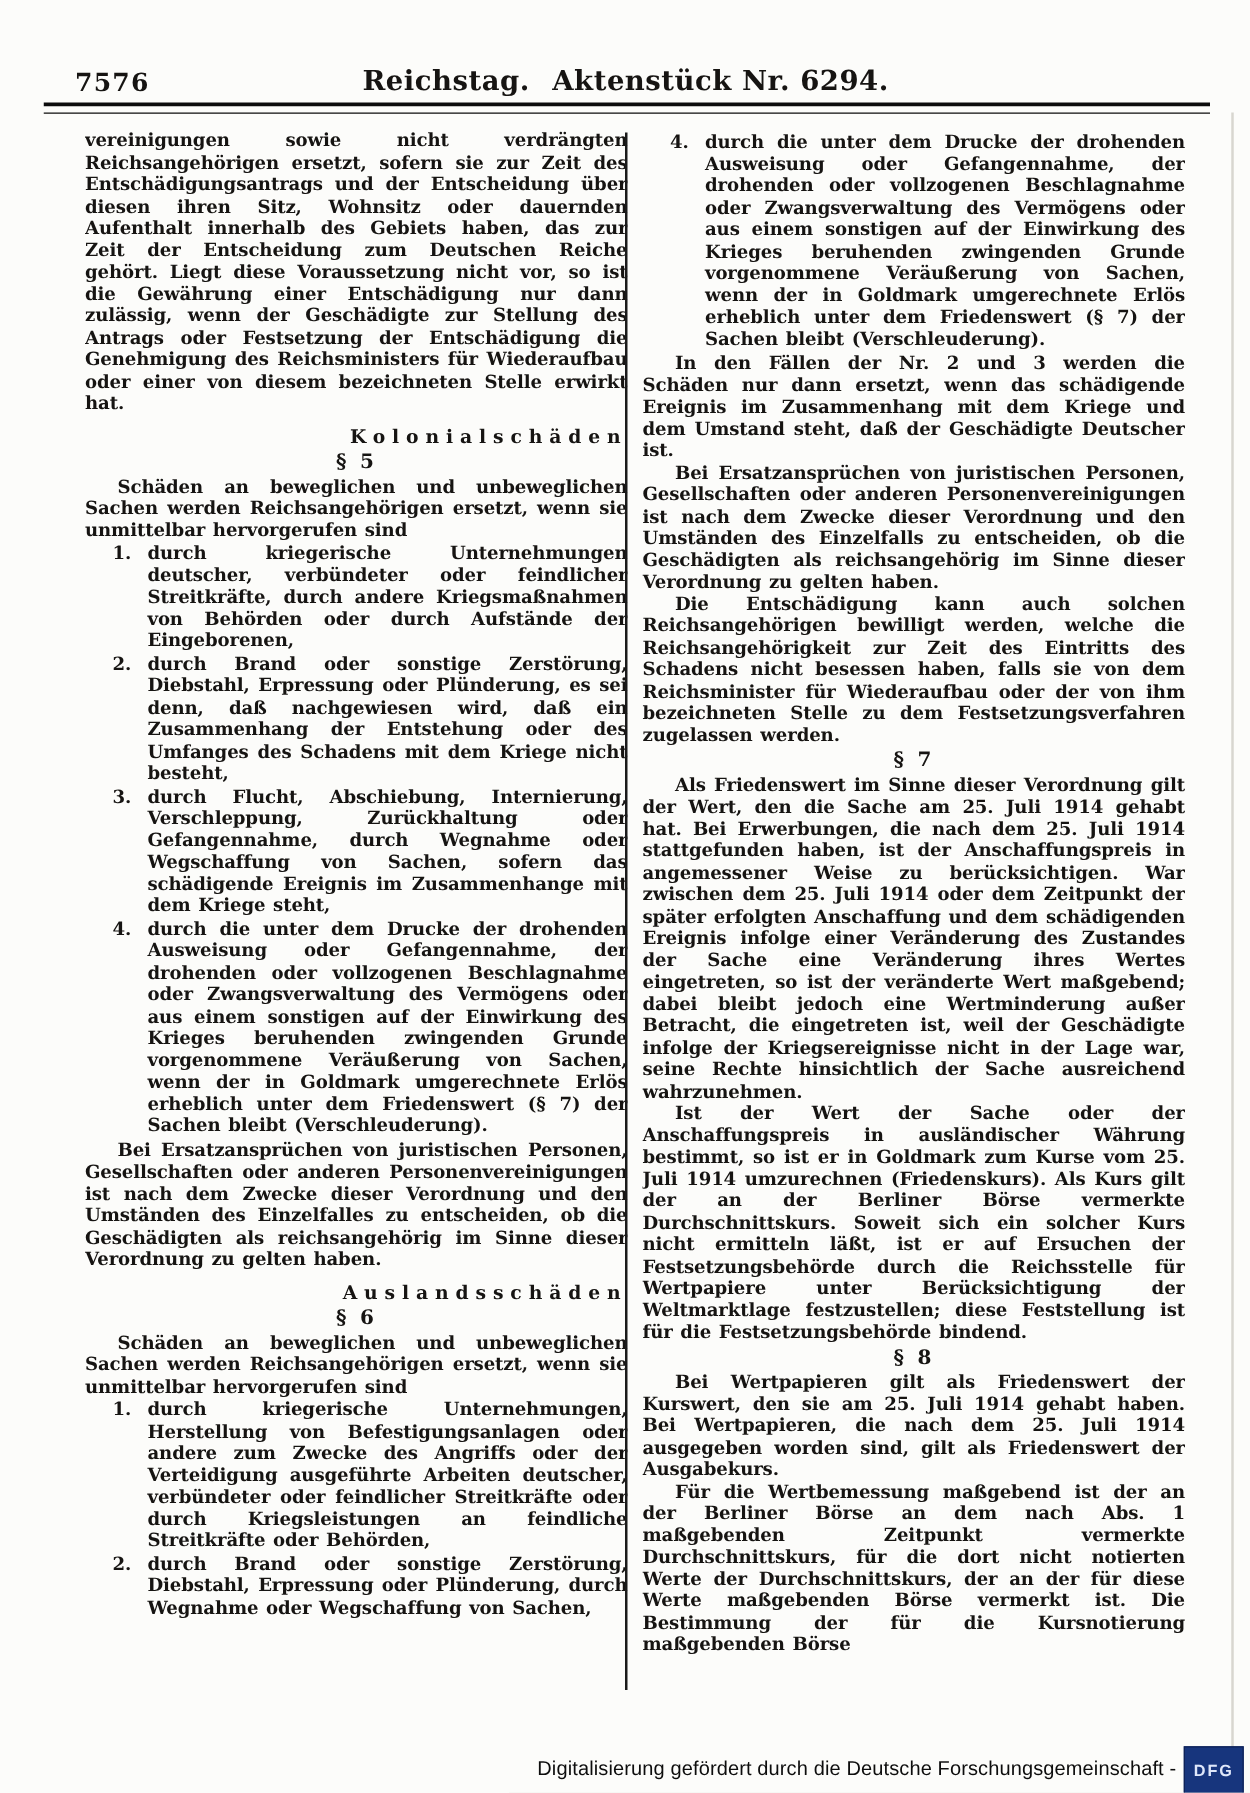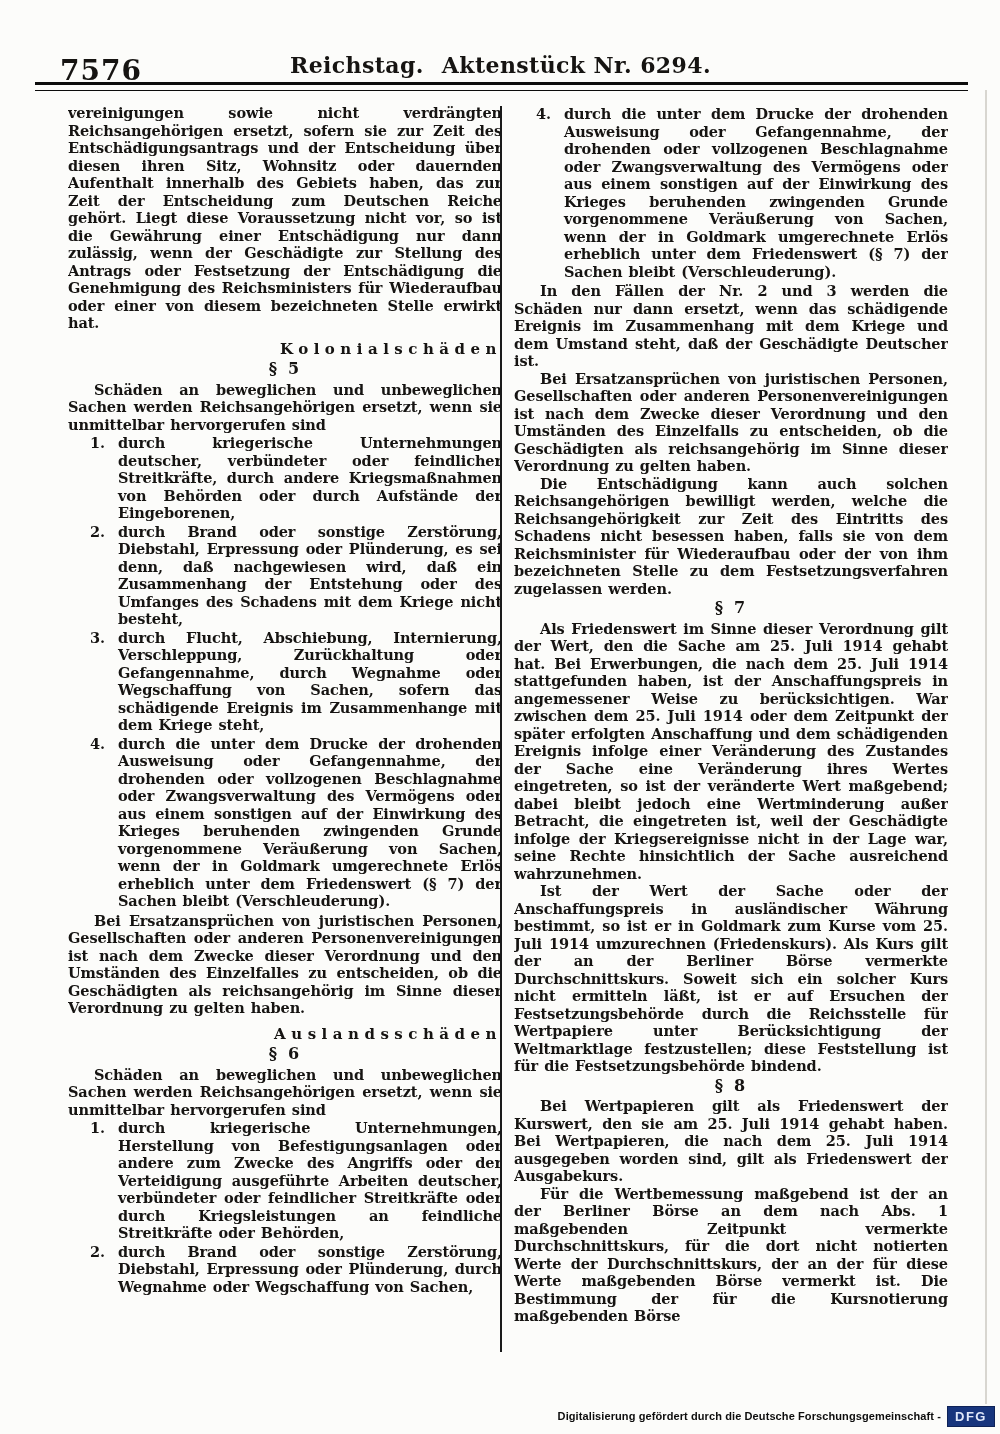--- a/index.html
+++ b/index.html
@@ -13,21 +13,21 @@
     color:#161412;
     font-family:"DejaVu Serif", serif;
   }
   
   .scan-edge{position:absolute;top:90px;bottom:30px;right:13px;width:2px;background:#d8d6d0;}
 
   
   .header{position:absolute;top:50px;left:35px;right:34px;height:38px;}
   .page-number{
     position:absolute;left:25px;top:4px;
-    font-size:28px;font-weight:700;letter-spacing:1px;
+    font-size:20px;font-weight:700;letter-spacing:1px;
   }
   .header-title{
     position:absolute;left:0;right:0;top:2px;text-align:center;
     font-size:22px;font-weight:700;letter-spacing:.4px;
   }
   .header-title .gap{display:inline-block;width:18px;}
   .double-rule{
     position:absolute;top:82px;left:35px;right:32px;height:5px;
     border-top:3.5px solid #0c0c0c;border-bottom:1.8px solid #0c0c0c;
   }
@@ -60,24 +60,24 @@
   .li{position:relative;padding-left:50px;margin:1px 0;}
   .li .num{position:absolute;left:22px;top:0;}
 
   
   .footer{
     position:absolute;top:1404px;right:5px;height:24px;
     display:flex;align-items:center;gap:6px;
     font-family:"Liberation Sans", sans-serif;
   }
   .footer-text{
-    font-size:11px;font-weight:700;color:#0d0d0d;letter-spacing:.1px;
+    font-size:16px;font-weight:400;color:#0d0d0d;letter-spacing:.1px;
   }
   .dfg-logo{
-    width:48px;height:21px;
+    width:48px;height:38px;
     display:flex;align-items:center;justify-content:center;
     font-size:13px;font-weight:700;letter-spacing:1.5px;
     color:#dfe7fa;background:#17357d;border:1px solid #0e2257;
     box-sizing:border-box;
   }
 </style>
 </head>
 <body>
 
 <div class="page">

